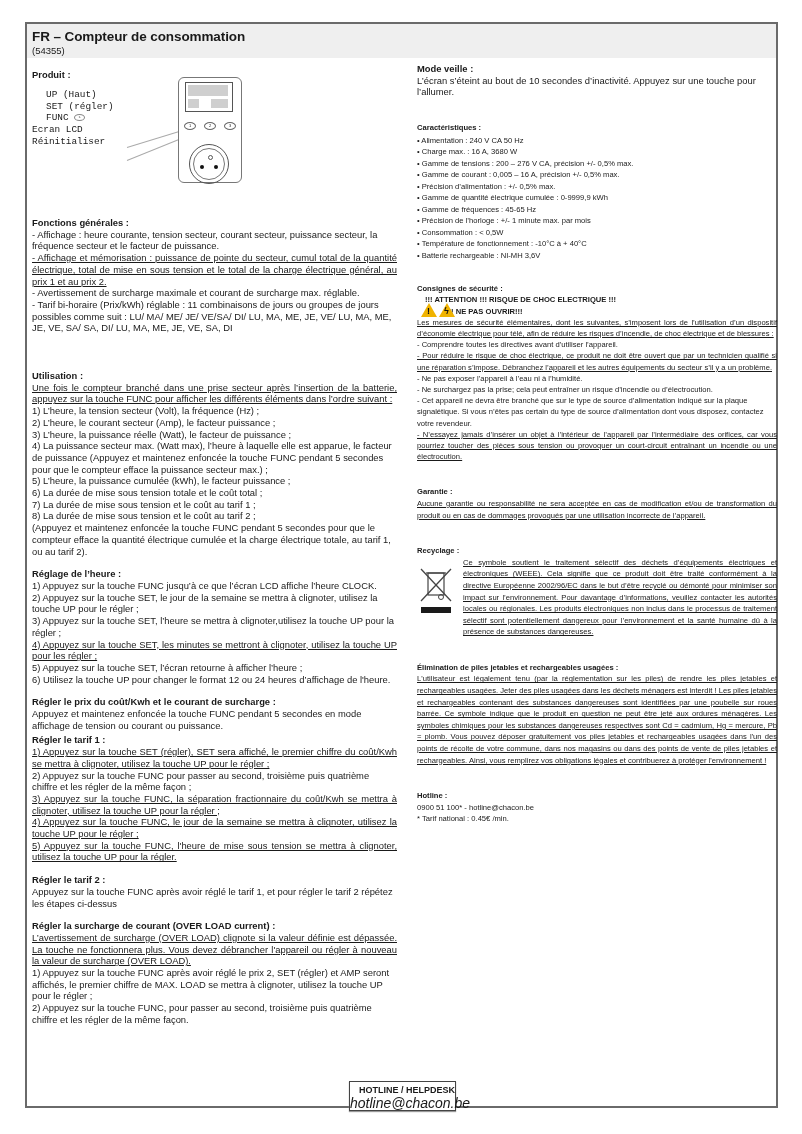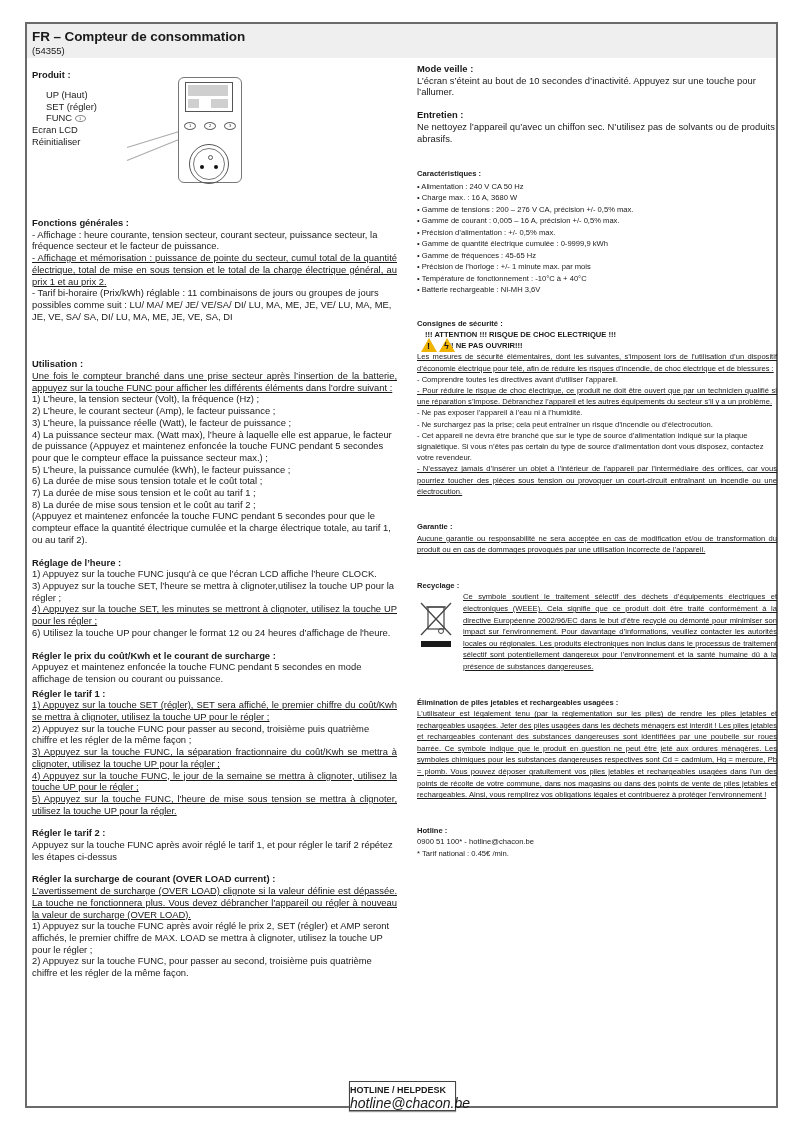--- a/index.html
+++ b/index.html
@@ -12,21 +12,21 @@
   .code { position: absolute; left: 5px; top: 21px; font-size: 9.5px; }
   .col { position: absolute; font-size: 9.4px; line-height: 11.7px; }
   .left { left: 5px; top: 45px; width: 365px; }
   .right { left: 390px; top: 39px; width: 360px; }
   .small { font-size: 7.6px; line-height: 11.5px; }
   .h { font-weight: bold; }
   .sec { margin: 0; }
   .p { margin: 0; }
   .just { text-align: justify; text-decoration: underline; }
   .product-block { position: relative; height: 130px; }
-  .product-labels { position: absolute; left: 0; top: 20px; font-size: 9.4px; line-height: 11.7px; }
+  .product-labels { position: absolute; left: 0; top: 20px; font-size: 9.4px; line-height: 11.7px; font-family: Liberation Mono, monospace; }
   .product-labels .ind { padding-left: 14px; }
   .device { position: absolute; left: 146px; top: 8px; width: 62px; height: 104px;
             border: 1px solid #777; border-radius: 6px; background: #fff; }
   .screen { position: absolute; left: 6px; top: 4px; width: 46px; height: 28px; border: 1px solid #555; background:#fff; }
   .screen .s1 { position:absolute; left:2px; top:2px; width:40px; height:11px; background:#cfcfcf; }
   .screen .s2 { position:absolute; left:2px; top:16px; width:11px; height:9px; background:#cfcfcf; }
   .screen .s3 { position:absolute; left:25px; top:16px; width:17px; height:9px; background:#cfcfcf; }
   .btns { position: absolute; left: 5px; top: 44px; width: 52px; display: flex; justify-content: space-between; }
   .btn { width: 10px; height: 6px; border: 1px solid #666; border-radius: 50%; font-size: 4px; line-height: 6px; text-align: center; }
   .socket { position: absolute; left: 10px; top: 66px; width: 38px; height: 38px; border: 1px solid #555; border-radius: 50%; }
@@ -35,21 +35,21 @@
   .earth { position:absolute; width:3px; height:3px; border:1px solid #555; border-radius:50%; left:14px; top:6px; }
   .leader { position:absolute; height:1px; background:#aaa; transform-origin: left center; }
   .warn-line { position: relative; padding-left: 8px; }
   .warn-icons { position: absolute; left: 4px; top: 9px; display: flex; gap: 2px; }
   .tri { width: 0; height: 0; border-left: 8px solid transparent; border-right: 8px solid transparent;
          border-bottom: 14px solid #f0b300; position: relative; }
   .tri span { position:absolute; left:-2px; top:3px; font-size:9px; font-weight:bold; color:#111; }
   .recycle { position: relative; padding-left: 46px; }
   .weee { position: absolute; left: 2px; top: 10px; width: 34px; height: 50px; }
   .hotline-box { position: absolute; left: 349px; top: 1081px; width: 105px; height: 28px; border: 1px solid #444;
-                 background: #fff; text-align: left; box-shadow: 0 1px 1px #999; }
+                 background: #fff; text-align: right; box-shadow: 0 1px 1px #999; }
   .hotline-box .t { font-size: 9px; font-weight: bold; margin-top: 3px; }
   .hotline-box .m { font-size: 14px; font-style: italic; }
 </style>
 </head>
 <body>
 
 <div class="frame">
   <div class="header">
     <div class="title">FR – Compteur de consommation</div>
     <div class="code">(54355)</div>
@@ -85,42 +85,45 @@
             <div class="pin" style="left:20px;"></div>
           </div>
         </div>
       </div>
     </div>
 
     <div class="sec" style="margin-top:18px;">
       <div class="h">Fonctions générales :</div>
       <div class="p">- Affichage : heure courante, tension secteur, courant secteur, puissance secteur, la fréquence secteur et le facteur de puissance.</div>
       <div class="p just">- Affichage et mémorisation : puissance de pointe du secteur, cumul total de la quantité électrique, total de mise en sous tension et le total de la charge électrique général, au prix 1 et au prix 2.</div>
+      <div class="p">- Avertissement de surcharge maximale et courant de surcharge max. réglable.</div>
       <div class="p">- Tarif bi-horaire (Prix/kWh) réglable : 11 combinaisons de jours ou groupes de jours possibles comme suit : LU/ MA/ ME/ JE/ VE/SA/ DI/ LU, MA, ME, JE, VE/ LU, MA, ME, JE, VE, SA/ SA, DI/ LU, MA, ME, JE, VE, SA, DI</div>
     </div>
 
     <div class="sec" style="margin-top:36px;">
       <div class="h">Utilisation :</div>
       <div class="p just">Une fois le compteur branché dans une prise secteur après l’insertion de la batterie, appuyez sur la touche FUNC pour afficher les différents éléments dans l’ordre suivant :</div>
       <div class="p">1) L’heure, la tension secteur (Volt), la fréquence (Hz) ;</div>
       <div class="p">2) L’heure, le courant secteur (Amp), le facteur puissance ;</div>
       <div class="p">3) L’heure, la puissance réelle (Watt), le facteur de puissance ;</div>
       <div class="p">4) La puissance secteur max. (Watt max), l’heure à laquelle elle est apparue, le facteur de puissance (Appuyez et maintenez enfoncée la touche FUNC pendant 5 secondes pour que le compteur efface la puissance secteur max.) ;</div>
       <div class="p">5) L’heure, la puissance cumulée (kWh), le facteur puissance ;</div>
       <div class="p">6) La durée de mise sous tension totale et le coût total ;</div>
       <div class="p">7) La durée de mise sous tension et le coût au tarif 1 ;</div>
       <div class="p">8) La durée de mise sous tension et le coût au tarif 2 ;</div>
       <div class="p">(Appuyez et maintenez enfoncée la touche FUNC pendant 5 secondes pour que le compteur efface la quantité électrique cumulée et la charge électrique totale, au tarif 1, ou au tarif 2).</div>
     </div>
 
     <div class="sec" style="margin-top:11px;">
       <div class="h">Réglage de l’heure :</div>
       <div class="p">1) Appuyez sur la touche FUNC jusqu’à ce que l’écran LCD affiche l’heure CLOCK.</div>
+      <div class="p">2) Appuyez sur la touche SET, le jour de la semaine se mettra à clignoter, utilisez la touche UP pour le régler ;</div>
       <div class="p">3) Appuyez sur la touche SET, l’heure se mettra à clignoter,utilisez la touche UP pour la régler ;</div>
       <div class="p just">4) Appuyez sur la touche SET, les minutes se mettront à clignoter, utilisez la touche UP pour les régler ;</div>
+      <div class="p">5) Appuyez sur la touche SET, l’écran retourne à afficher l’heure ;</div>
       <div class="p">6) Utilisez la touche UP pour changer le format 12 ou 24 heures d’affichage de l'heure.</div>
     </div>
 
     <div class="sec" style="margin-top:11px;">
       <div class="h">Régler le prix du coût/Kwh et le courant de surcharge :</div>
       <div class="p">Appuyez et maintenez enfoncée la touche FUNC pendant 5 secondes en mode affichage de tension ou courant ou puissance.</div>
     </div>
 
     <div class="sec" style="margin-top:3px;">
       <div class="h">Régler le tarif 1 :</div>
@@ -141,36 +144,33 @@
       <div class="p just">L’avertissement de surcharge (OVER LOAD) clignote si la valeur définie est dépassée. La touche ne fonctionnera plus. Vous devez débrancher l'appareil ou régler à nouveau la valeur de surcharge (OVER LOAD).</div>
       <div class="p">1) Appuyez sur la touche FUNC après avoir réglé le prix 2, SET (régler) et AMP seront affichés, le premier chiffre de MAX. LOAD se mettra à clignoter, utilisez la touche UP pour le régler ;</div>
       <div class="p">2) Appuyez sur la touche FUNC, pour passer au second, troisième puis quatrième chiffre et les régler de la même façon.</div>
     </div>
   </div>
 
   <div class="col right">
     <div class="sec">
       <div class="h">Mode veille :</div>
       <div class="p">L’écran s’éteint au bout de 10 secondes d’inactivité. Appuyez sur une touche pour l’allumer.</div>
-    </div>
-    <div class="sec" style="margin-top:11px;">
-      <div class="h">Entretien :</div>
-      <div class="p">Ne nettoyez l’appareil qu’avec un chiffon sec. N’utilisez pas de solvants ou de produits abrasifs.</div>
     </div>
 
     <div class="sec small" style="margin-top:24px;">
       <div class="h" style="margin-bottom:1px;">Caractéristiques :</div>
       <div class="p">• Alimentation : 240 V CA 50 Hz</div>
       <div class="p">• Charge max. : 16 A, 3680 W</div>
       <div class="p">• Gamme de tensions : 200 – 276 V CA, précision +/- 0,5% max.</div>
       <div class="p">• Gamme de courant : 0,005 – 16 A, précision +/- 0,5% max.</div>
       <div class="p">• Précision d’alimentation : +/- 0,5% max.</div>
       <div class="p">• Gamme de quantité électrique cumulée : 0-9999,9 kWh</div>
       <div class="p">• Gamme de fréquences : 45-65 Hz</div>
       <div class="p">• Précision de l’horloge : +/- 1 minute max. par mois</div>
+      <div class="p">• Consommation : &lt; 0,5W</div>
       <div class="p">• Température de fonctionnement : -10°C à + 40°C</div>
       <div class="p">• Batterie rechargeable : NI-MH 3,6V</div>
     </div>
 
     <div class="sec small" style="margin-top:22px; line-height:11.2px;">
       <div class="h">Consignes de sécurité :</div>
       <div class="warn-line">
         <div class="h">!!! ATTENTION !!! RISQUE DE CHOC ELECTRIQUE !!!</div>
         <div class="h" style="padding-left:21px;">!!! NE PAS OUVRIR!!!</div>
         <div class="warn-icons">

